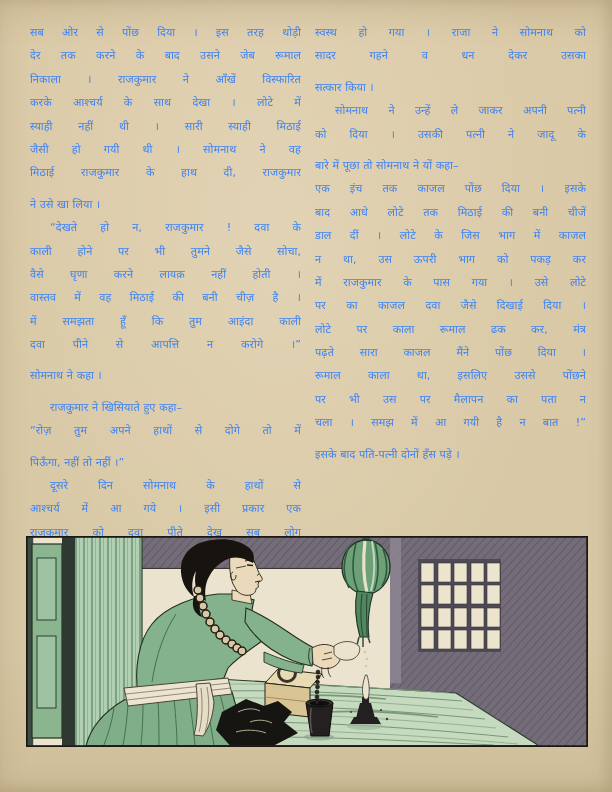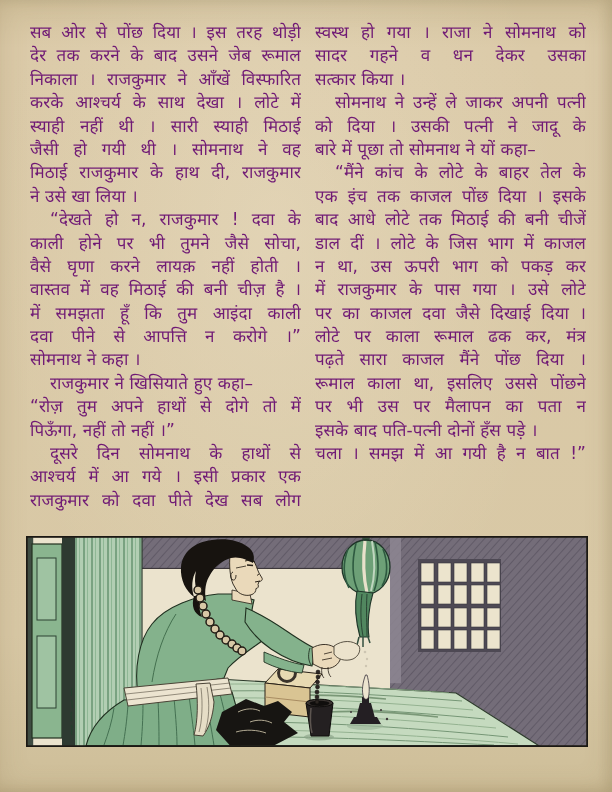--- a/index.html
+++ b/index.html
@@ -8,25 +8,25 @@
     background:
       radial-gradient(ellipse at 45% 30%, rgba(255,250,235,0.20), rgba(255,250,235,0) 60%),
       linear-gradient(180deg,#d2c19c 0%, #dbcaa8 6%, #d8c8a5 80%, #cfbf9a 98%, #c9b892 100%);
     font-family:"DejaVu Sans","Liberation Sans",sans-serif;
   }
   .page-edge{position:absolute;inset:0;pointer-events:none;
     box-shadow:inset 0 0 28px rgba(120,100,60,0.18), inset -6px 0 10px rgba(110,95,60,0.12);}
   .cols{position:absolute;left:30px;top:21px;width:556px;display:flex;gap:14px;}
   .col{flex:1;min-width:0;}
   .line{
-    height:23.4px;line-height:23.4px;font-size:17px;color:#701a75;
+    height:23.4px;line-height:23.4px;font-size:11px;color:#3b82f6;
     text-align:justify;text-align-last:justify;overflow:hidden;white-space:nowrap;
     font-weight:500;letter-spacing:0.1px;
   }
-  .line.end{text-align:left;text-align-last:left;}
+  .line.end{text-align:left;text-align-last:left;margin-top:8px;}
   .line.indent{text-indent:20px;}
   .illus{position:absolute;left:26px;top:536px;width:562px;height:211px;}
 </style>
 </head>
 <body>
 
 <div class="page-edge"></div>
 
 <div class="cols">
   <div class="col">
@@ -52,33 +52,32 @@
     <div class="line">आश्चर्य में आ गये । इसी प्रकार एक</div>
     <div class="line">राजकुमार को दवा पीते देख सब लोग</div>
   </div>
   <div class="col">
     <div class="line">स्वस्थ हो गया । राजा ने सोमनाथ को</div>
     <div class="line">सादर गहने व धन देकर उसका</div>
     <div class="line end">सत्कार किया ।</div>
     <div class="line indent">सोमनाथ ने उन्हें ले जाकर अपनी पत्नी</div>
     <div class="line">को दिया । उसकी पत्नी ने जादू के</div>
     <div class="line end">बारे में पूछा तो सोमनाथ ने यों कहा–</div>
-    <div class="line indent">“मैंने कांच के लोटे के बाहर तेल के</div>
     <div class="line">एक इंच तक काजल पोंछ दिया । इसके</div>
     <div class="line">बाद आधे लोटे तक मिठाई की बनी चीजें</div>
     <div class="line">डाल दीं । लोटे के जिस भाग में काजल</div>
     <div class="line">न था, उस ऊपरी भाग को पकड़ कर</div>
     <div class="line">में राजकुमार के पास गया । उसे लोटे</div>
     <div class="line">पर का काजल दवा जैसे दिखाई दिया ।</div>
     <div class="line">लोटे पर काला रूमाल ढक कर, मंत्र</div>
     <div class="line">पढ़ते सारा काजल मैंने पोंछ दिया ।</div>
     <div class="line">रूमाल काला था, इसलिए उससे पोंछने</div>
     <div class="line">पर भी उस पर मैलापन का पता न</div>
+    <div class="line">चला । समझ में आ गयी है न बात !”</div>
     <div class="line end">इसके बाद पति-पत्नी दोनों हँस पड़े ।</div>
-    <div class="line">चला । समझ में आ गयी है न बात !”</div>
   </div>
 </div>
 
 <svg class="illus" viewBox="0 0 562 211" xmlns="http://www.w3.org/2000/svg">
   <defs>
     <pattern id="hatch45" width="6" height="6" patternUnits="userSpaceOnUse" patternTransform="rotate(42)">
       <line x1="0" y1="0" x2="0" y2="6" stroke="#5a5461" stroke-width="2.1"></line>
     </pattern>
     <pattern id="stripesV" width="8" height="12" patternUnits="userSpaceOnUse">
       <line x1="2" y1="0" x2="2" y2="12" stroke="#6f9a78" stroke-width="1.7"></line>

